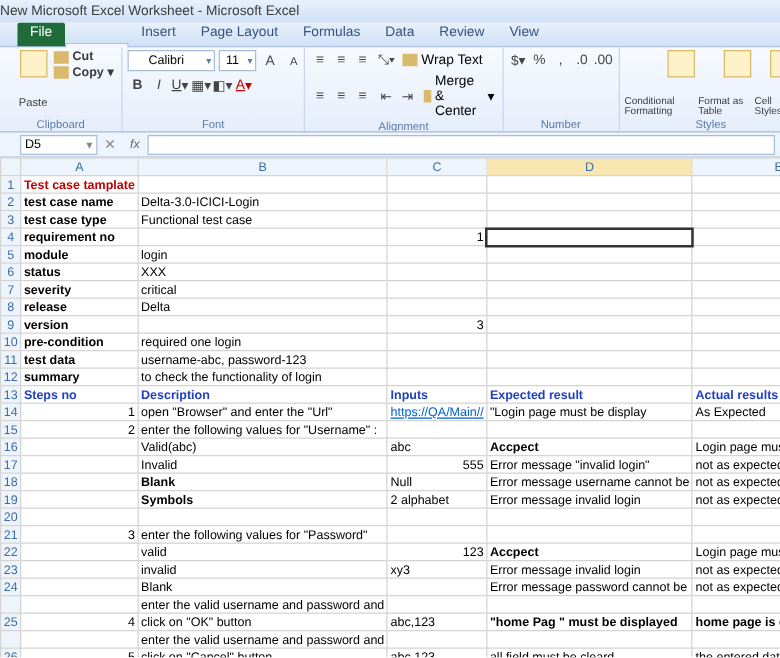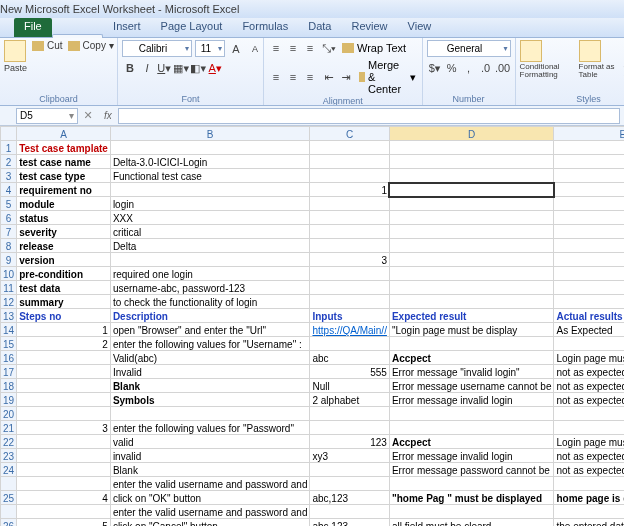--- a/index.html
+++ b/index.html
@@ -6,23 +6,23 @@
   body { width: 624px; height: 526px; overflow: hidden; background: #fff; font-size: 11px; }
   .title-bar { background: linear-gradient(#e8f0fb,#cfe0f7); height: 18px; color: #3b3b3b; line-height: 18px; font-size: 11px; position: relative; }
   .tabs { background: linear-gradient(#e8f0fb,#cfe0f7); height: 20px; display: flex; border-bottom: 1px solid #9db6d9; }
   .tab { padding: 2px 10px; color: #35537c; cursor: default; }
   .tab.file { background: #1f6b3a; color: #fff; border-radius: 2px 2px 0 0; margin-left: 14px; }
   .tab.active { background: #f4f8fd; border: 1px solid #9db6d9; border-bottom: none; border-radius: 2px 2px 0 0; margin-top: 16px; }
   .ribbon { background: linear-gradient(#f7fafe,#e6eefb); height: 68px; display: flex; border-bottom: 1px solid #9db6d9; position: relative; overflow: hidden; }
   .group { border-right: 1px solid #c7d6ec; padding: 2px 4px 0 4px; display: flex; flex-direction: column; justify-content: space-between; }
   .group-body { flex: 1; display: flex; align-items: flex-start; gap: 3px; }
   .group-label { text-align: center; font-size: 9px; color: #5a7aa8; padding: 1px 0; }
-  .big-btn { display: flex; flex-direction: column; align-items: flex-start; width: 34px; font-size: 9px; color: #3b3b3b; gap: 1px; }
+  .big-btn { display: flex; flex-direction: column; align-items: flex-end; width: 34px; font-size: 9px; color: #3b3b3b; gap: 15px; }
   .big-icon { width: 22px; height: 22px; background: #fff2c8; border: 1px solid #d9b96b; }
-  .mini-row { display: flex; flex-direction: row; gap: 1px; font-size: 10px; color: #3b3b3b; }
+  .mini-row { display: flex; flex-direction: column; gap: 1px; font-size: 10px; color: #3b3b3b; font-weight: bold; }
   .mini-item { display: flex; align-items: center; gap: 3px; padding: 0 2px; }
   .mini-icon { width: 12px; height: 10px; background: #d9b96b; }
   .font-row { display: flex; align-items: center; gap: 3px; }
   .dd { background: #fff; border: 1px solid #a9bdd9; height: 17px; display: flex; align-items: center; padding: 0 12px 0 4px; font-size: 10px; position: relative; justify-content: center; }
   .dd::after { content: "▾"; position: absolute; right: 2px; font-size: 8px; color: #5a7aa8; }
   .icon-btn { width: 16px; height: 16px; display: flex; align-items: center; justify-content: center; font-size: 11px; color: #444; }
   .tight { display: flex; gap: 1px; }
   .name-box-row { height: 20px; background: #eef4fc; border-bottom: 1px solid #bccadd; display: flex; align-items: center; }
   .name-box { width: 62px; margin-left: 16px; background: #fff; border: 1px solid #a9bdd9; height: 16px; font-size: 10px; padding: 0 3px; display: flex; align-items: center; }
   .fx { margin: 0 6px; font-style: italic; color: #666; font-size: 10px; }
@@ -134,23 +134,20 @@
             <span class="icon-btn">⇥</span>
           </div>
         <div class="mini-item"><span class="mini-icon"></span><span>Merge &amp; Center</span> ▾</div>
       </div>
     </div>
     <div class="group-label">Alignment</div>
   </div>
 
   <div class="group" style="width:96px">
     <div class="group-body" style="flex-direction:column;gap:3px">
-      <div class="dd" style="width:84px">
-          <span>General</span>
-        </div>
       <div class="tight">
         <span class="icon-btn">$▾</span>
         <span class="icon-btn">%</span>
         <span class="icon-btn">,</span>
         <span class="icon-btn">.0</span>
         <span class="icon-btn">.00</span>
       </div>
     </div>
     <div class="group-label">Number</div>
   </div>

